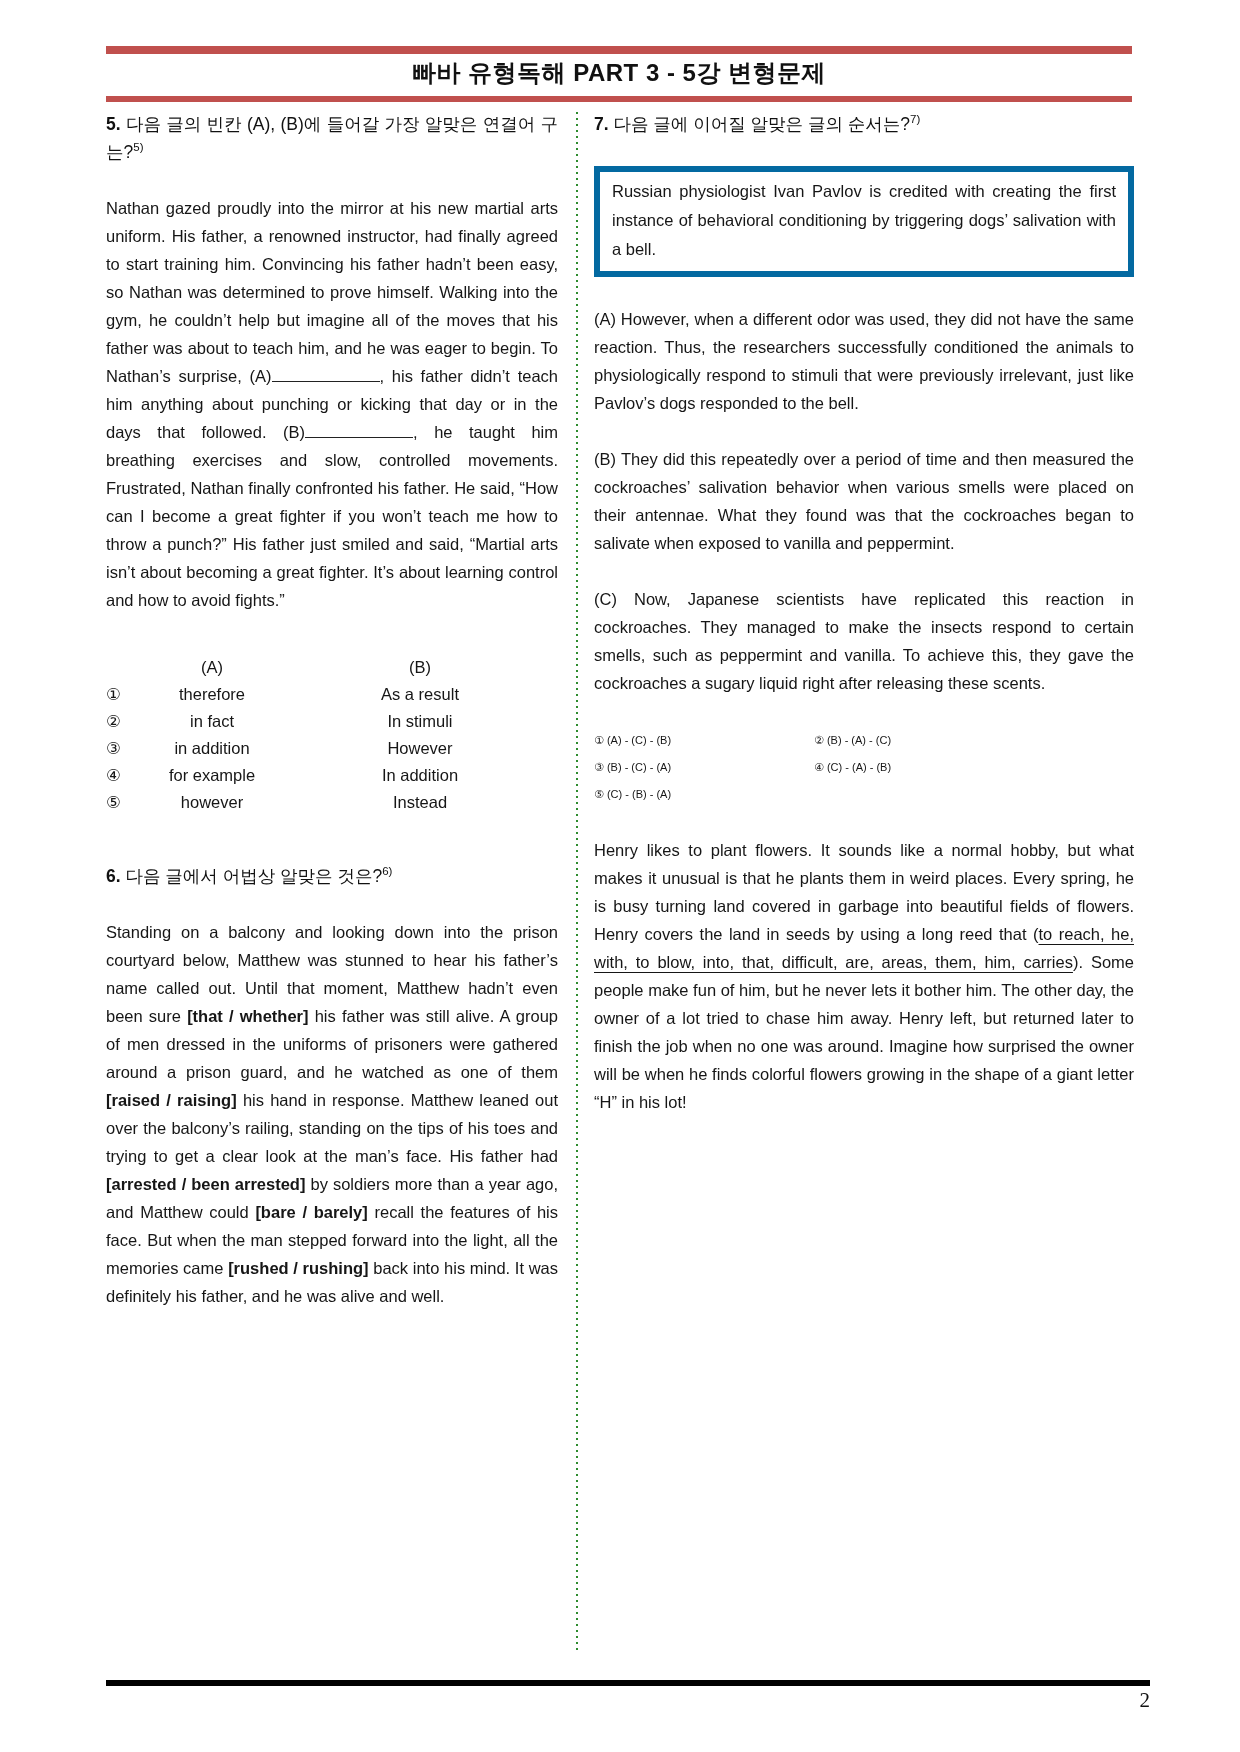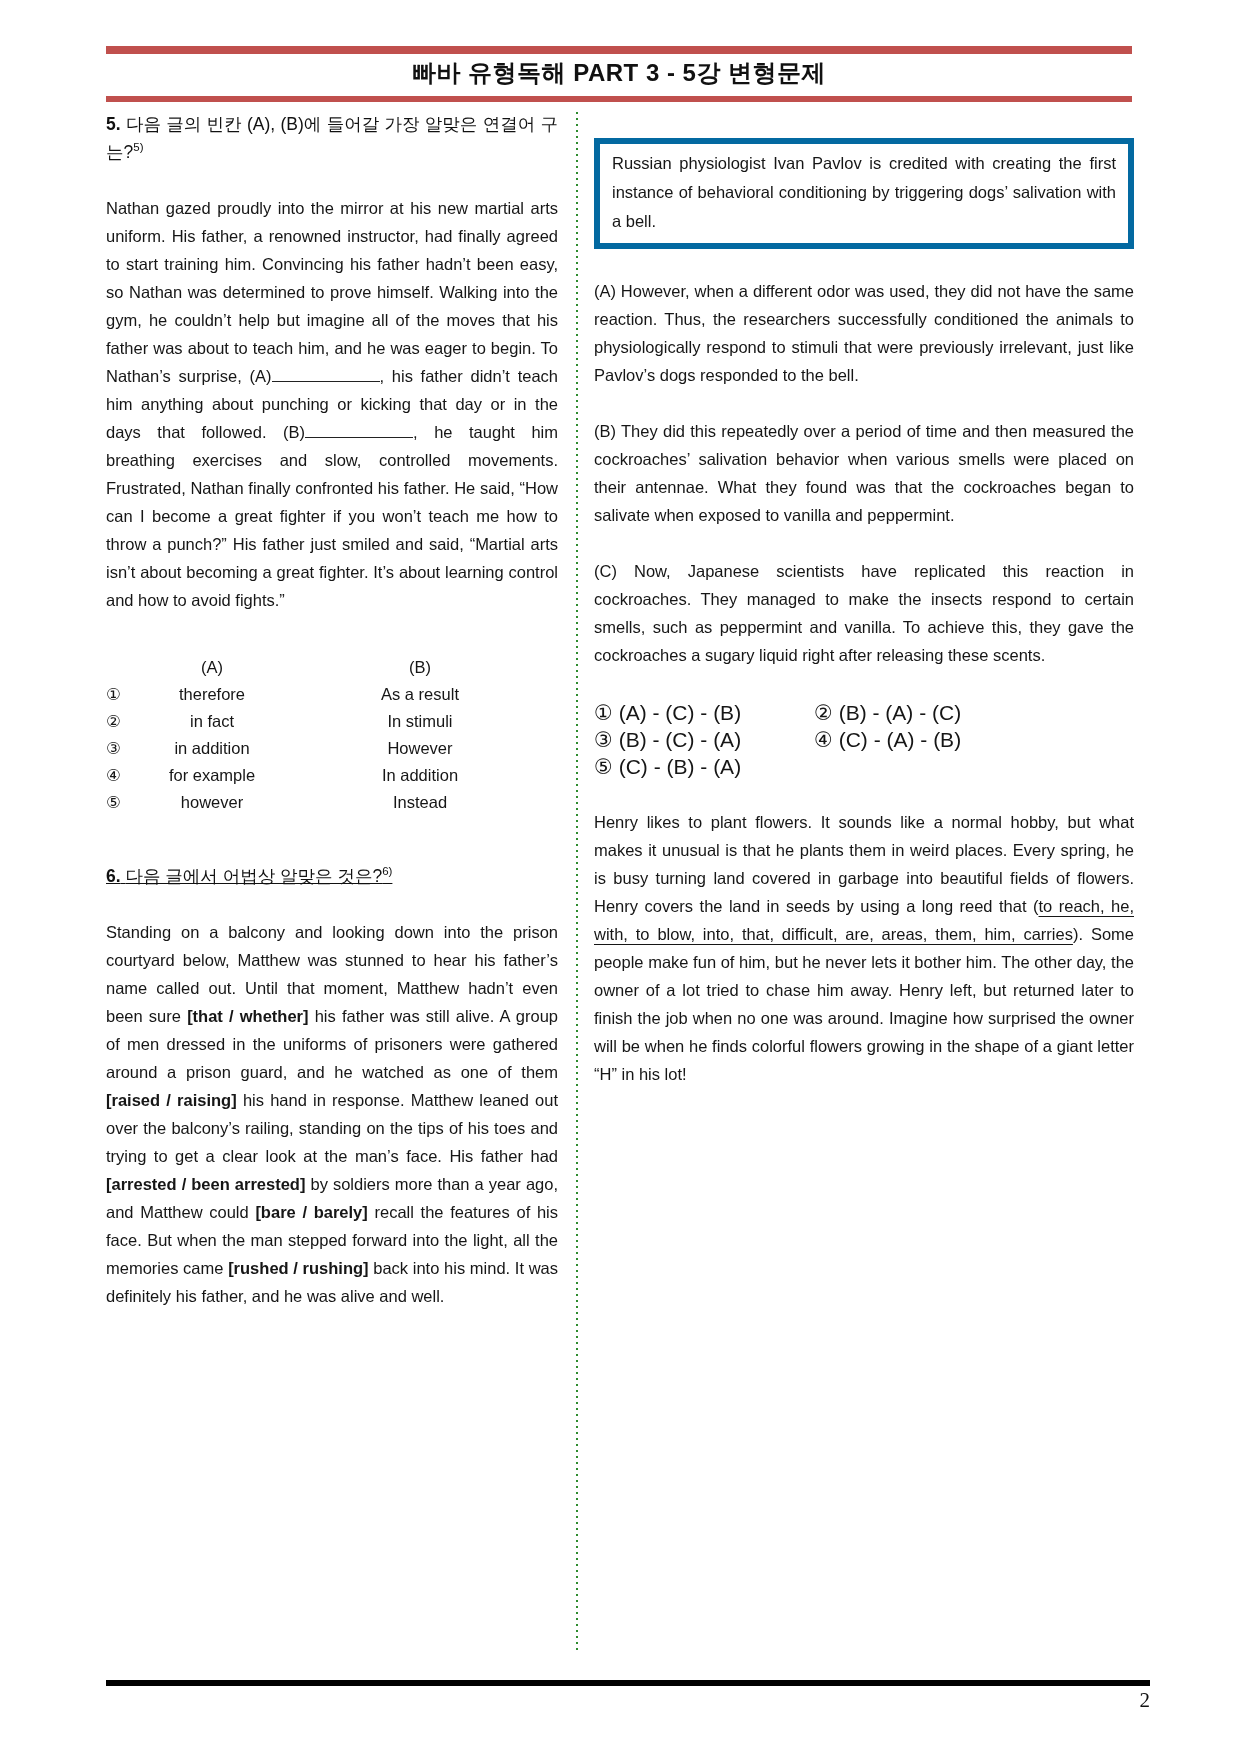--- a/index.html
+++ b/index.html
@@ -20,24 +20,24 @@
   .qhead{font-size:17.5px;line-height:28px;text-align:justify;color:#111;}
   .qhead .qnum{font-weight:600;}
   .qhead sup{font-size:11.5px;vertical-align:super;line-height:0;}
   .passage{font-size:16.5px;line-height:28px;text-align:justify;margin-top:28px;}
   .passage .bold{font-weight:700;}
   .passage .ul{text-decoration:underline;text-underline-offset:4px;}
   .blank{display:inline-block;width:108px;height:13px;border-bottom:1.4px solid #222;}
   .atable{margin-top:40px;font-size:16.5px;}
   .trow{display:grid;grid-template-columns:36px 140px 1fr;line-height:27px;}
   .trow span:nth-child(2),.trow span:nth-child(3){text-align:center;}
-  .mt46{margin-top:46px;text-decoration:underline;}
+  .mt46{margin-top:46px;}
   .mt52{margin-top:52px;}
   .qbox{border:6px solid #0369a1;padding:5px 12px 7px;margin-top:28px;font-size:16.5px;line-height:29px;text-align:justify;}
-  .choices{margin-top:30px;display:grid;grid-template-columns:220px 1fr;font-size:21px;line-height:27px;row-gap:0;}
+  .choices{margin-top:30px;display:grid;grid-template-columns:220px 1fr;font-size:11px;line-height:27px;row-gap:0;}
   .footer{position:absolute;left:106px;right:90px;top:1680px;}
   .footer-line{height:6px;background:#000;}
   .page-num{text-align:right;font-family:"Liberation Serif","DejaVu Serif",serif;font-size:21px;line-height:26px;margin-top:1px;color:#111;}
 </style>
 </head>
 <body>
 
 <div class="header">
   <div class="rule"></div>
   <div class="title">빠바 유형독해 PART 3 - 5강 변형문제</div>
@@ -85,20 +85,21 @@
       </div>
 
     <div class="qhead mt46"><span class="qnum">6.</span> <span>다음 글에서 어법상 알맞은 것은?</span><sup>6)</sup></div>
 
     <div class="passage"><span>Standing on a balcony and looking down into the prison courtyard below, Matthew was stunned to hear his father’s name called out. Until that moment, Matthew hadn’t even been sure </span><span class="bold">[that / whether]</span><span> his father was still alive. A group of men dressed in the uniforms of prisoners were gathered around a prison guard, and he watched as one of them </span><span class="bold">[raised / raising]</span><span> his hand in response. Matthew leaned out over the balcony’s railing, standing on the tips of his toes and trying to get a clear look at the man’s face. His father had </span><span class="bold">[arrested / been arrested]</span><span> by soldiers more than a year ago, and Matthew could </span><span class="bold">[bare / barely]</span><span> recall the features of his face. But when the man stepped forward into the light, all the memories came </span><span class="bold">[rushed / rushing]</span><span> back into his mind. It was definitely his father, and he was alive and well.</span></div>
   </div>
 
   <div class="divider"></div>
 
   <div class="col-right">
+    <div class="qhead"><span class="qnum">7.</span> <span>다음 글에 이어질 알맞은 글의 순서는?</span><sup>7)</sup></div>
 
     <div class="qbox">Russian physiologist Ivan Pavlov is credited with creating the first instance of behavioral conditioning by triggering dogs’ salivation with a bell.</div>
 
     <div class="passage">(A) However, when a different odor was used, they did not have the same reaction. Thus, the researchers successfully conditioned the animals to physiologically respond to stimuli that were previously irrelevant, just like Pavlov’s dogs responded to the bell.</div>
     <div class="passage">(B) They did this repeatedly over a period of time and then measured the cockroaches’ salivation behavior when various smells were placed on their antennae. What they found was that the cockroaches began to salivate when exposed to vanilla and peppermint.</div>
     <div class="passage">(C) Now, Japanese scientists have replicated this reaction in cockroaches. They managed to make the insects respond to certain smells, such as peppermint and vanilla. To achieve this, they gave the cockroaches a sugary liquid right after releasing these scents.</div>
 
     <div class="choices">
         <div>① (A) - (C) - (B)</div>
         <div>② (B) - (A) - (C)</div>

